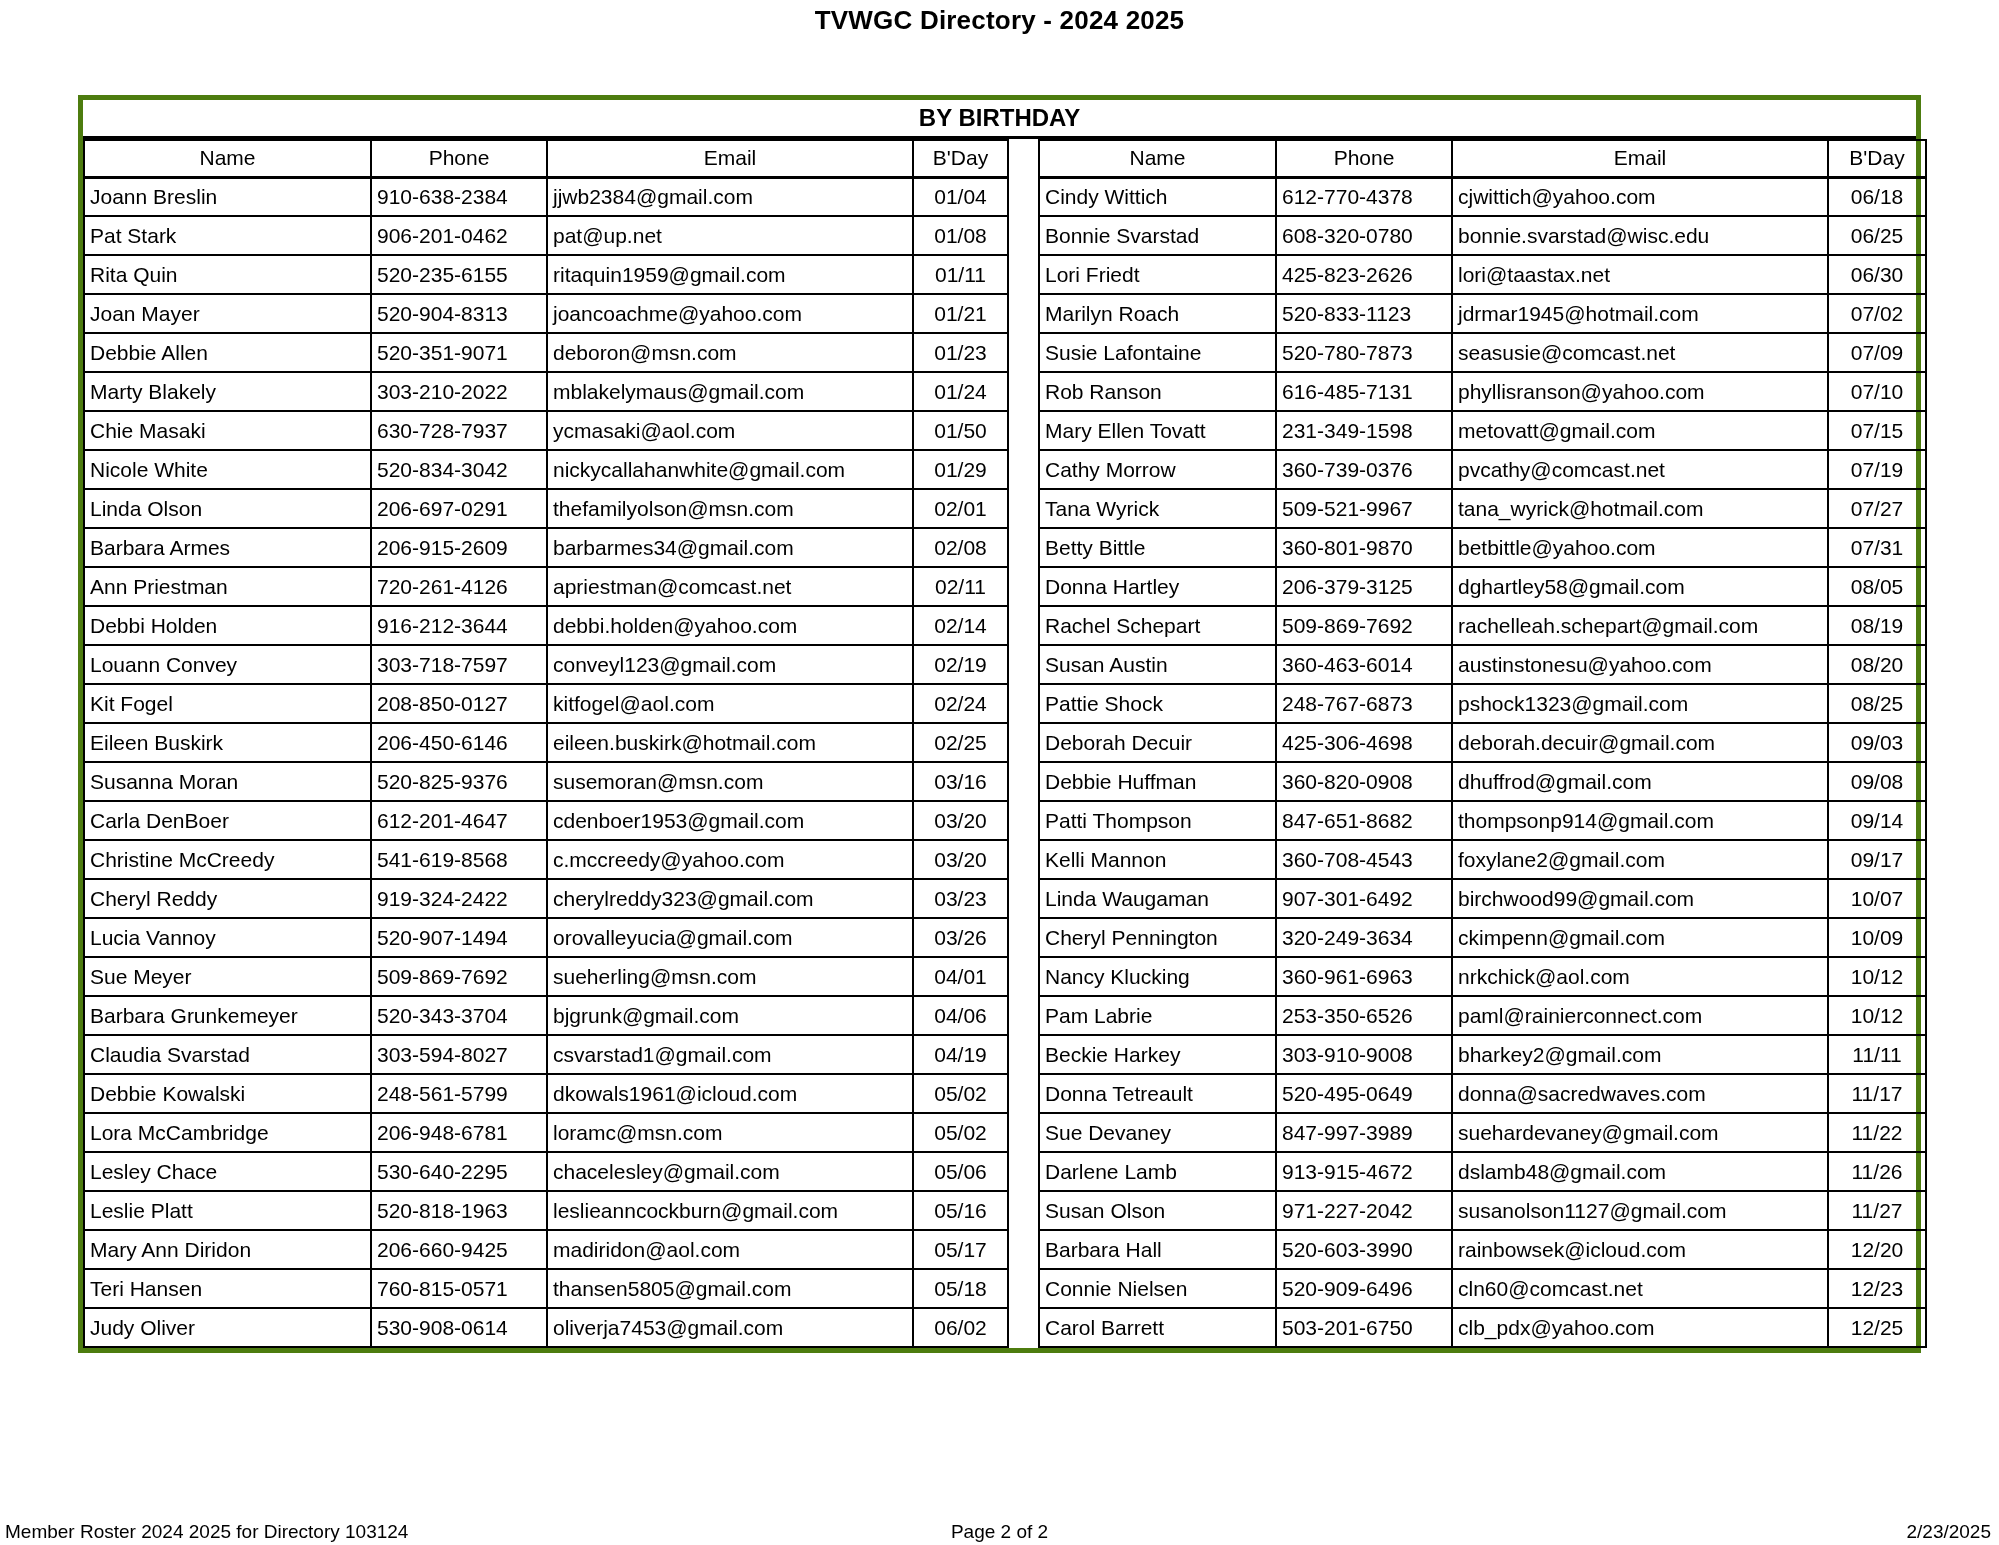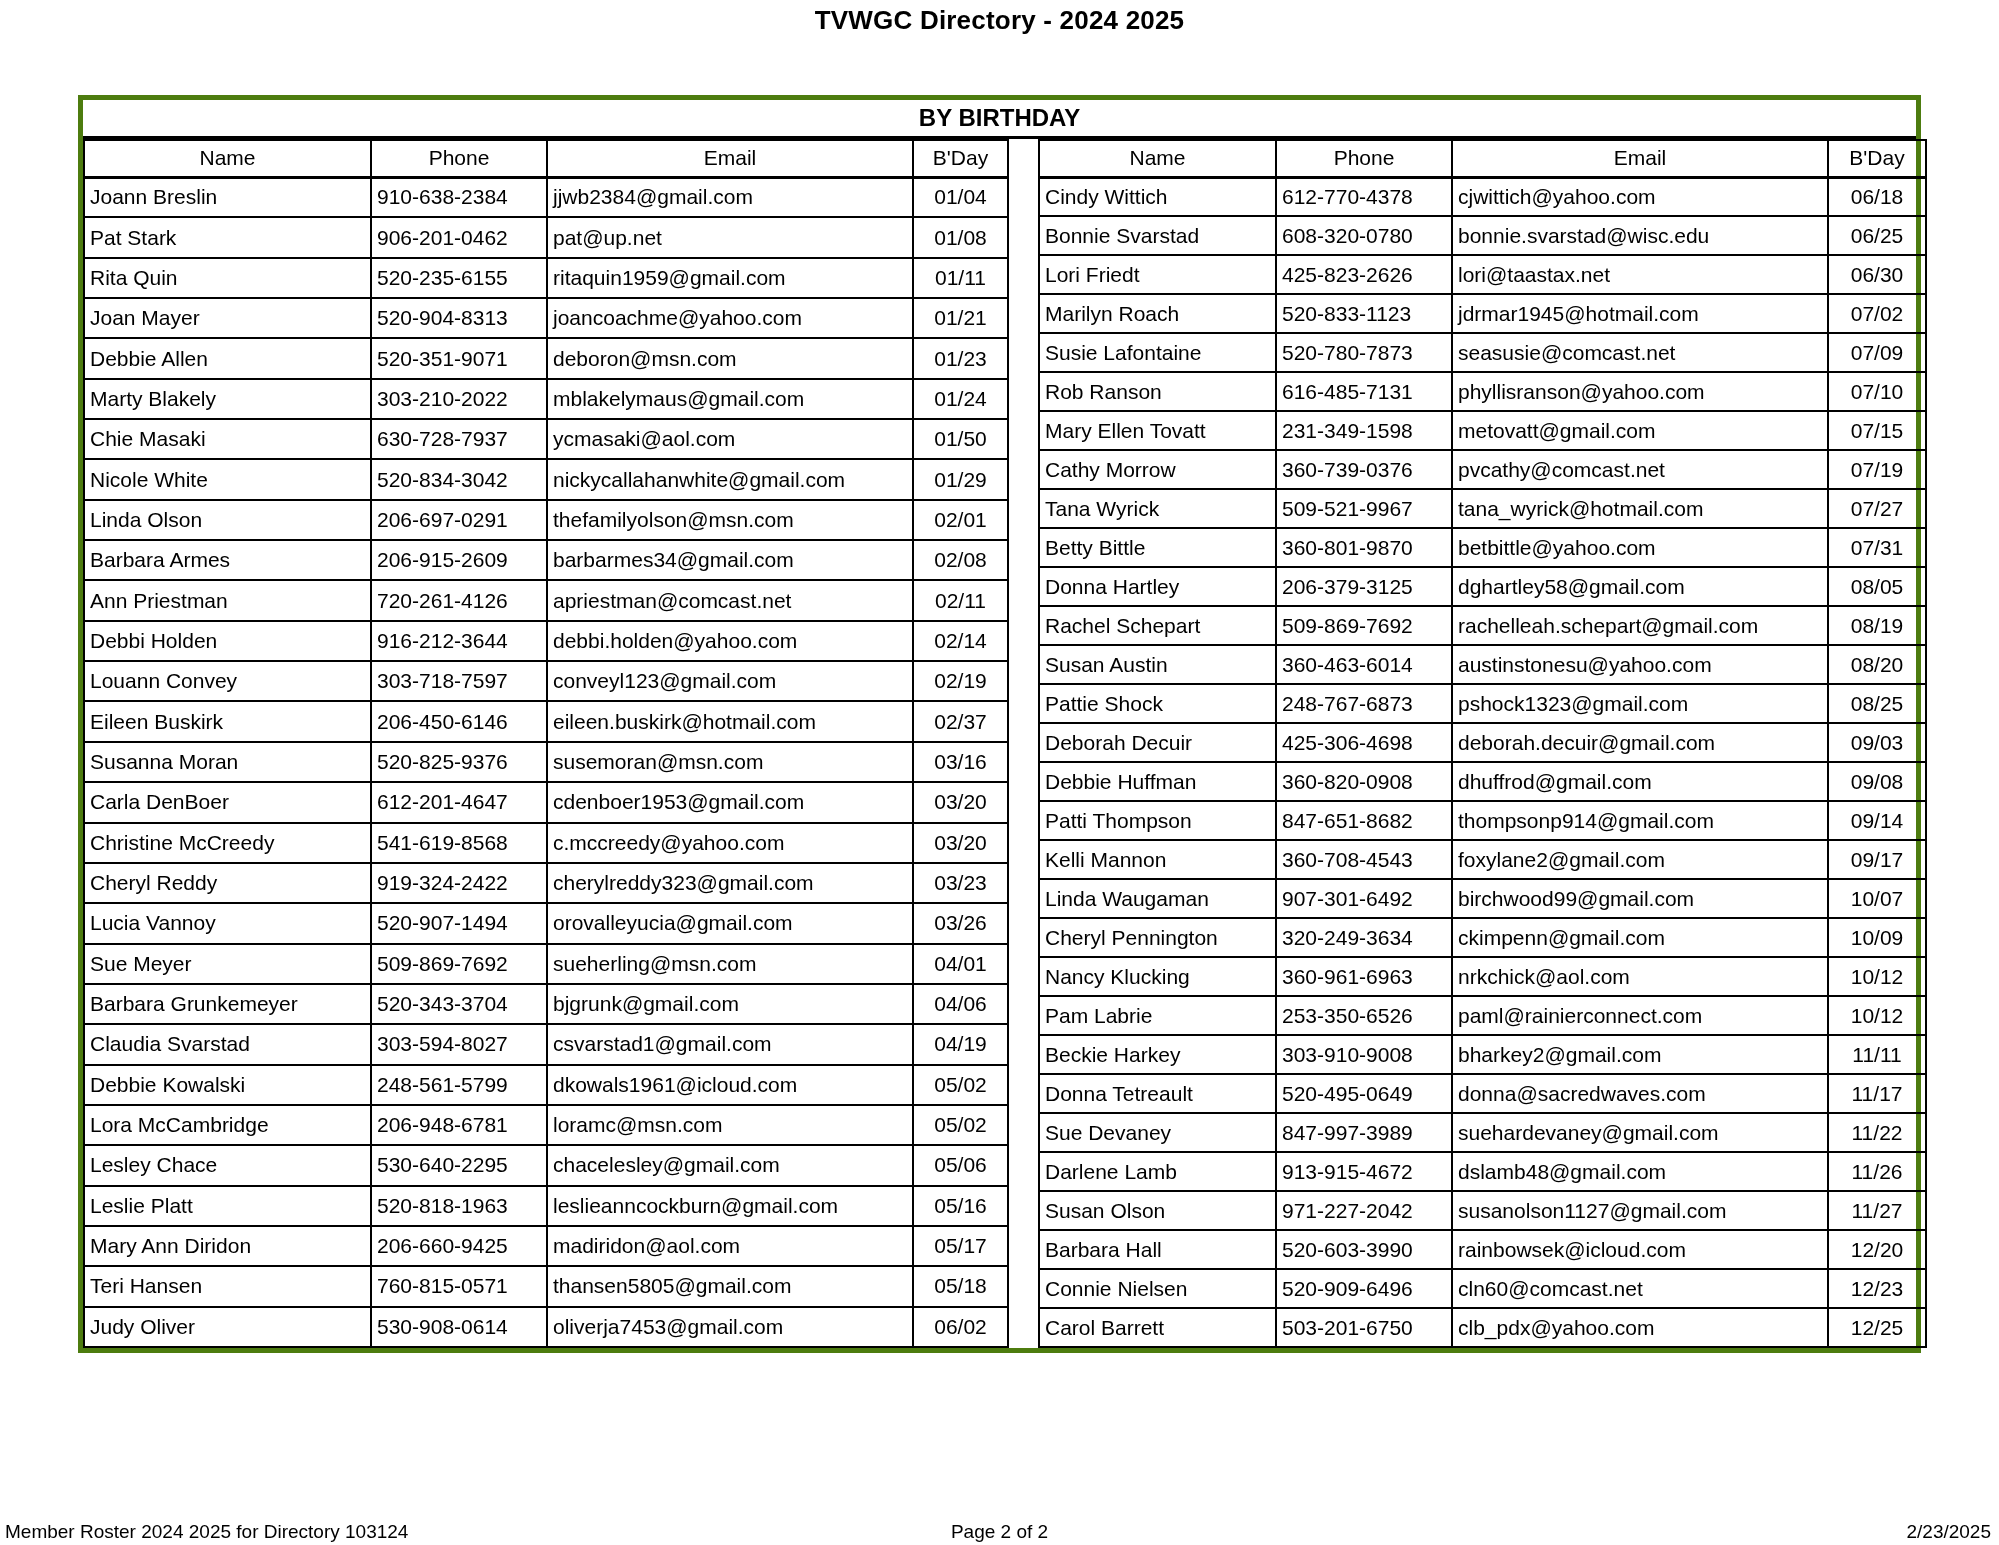--- a/index.html
+++ b/index.html
@@ -196,24 +196,30 @@
     <td class="c-email">debbi.holden@yahoo.com</td>
     <td class="c-bday">02/14</td>
   </tr>
           <tr>
     <td class="c-name">Louann Convey</td>
     <td class="c-phone">303-718-7597</td>
     <td class="c-email">conveyl123@gmail.com</td>
     <td class="c-bday">02/19</td>
   </tr>
           <tr>
+    <td class="c-name">Kit Fogel</td>
+    <td class="c-phone">208-850-0127</td>
+    <td class="c-email">kitfogel@aol.com</td>
+    <td class="c-bday">02/24</td>
+  </tr>
+          <tr>
     <td class="c-name">Eileen Buskirk</td>
     <td class="c-phone">206-450-6146</td>
     <td class="c-email">eileen.buskirk@hotmail.com</td>
-    <td class="c-bday">02/37</td>
+    <td class="c-bday">02/25</td>
   </tr>
           <tr>
     <td class="c-name">Susanna Moran</td>
     <td class="c-phone">520-825-9376</td>
     <td class="c-email">susemoran@msn.com</td>
     <td class="c-bday">03/16</td>
   </tr>
           <tr>
     <td class="c-name">Carla DenBoer</td>
     <td class="c-phone">612-201-4647</td>

